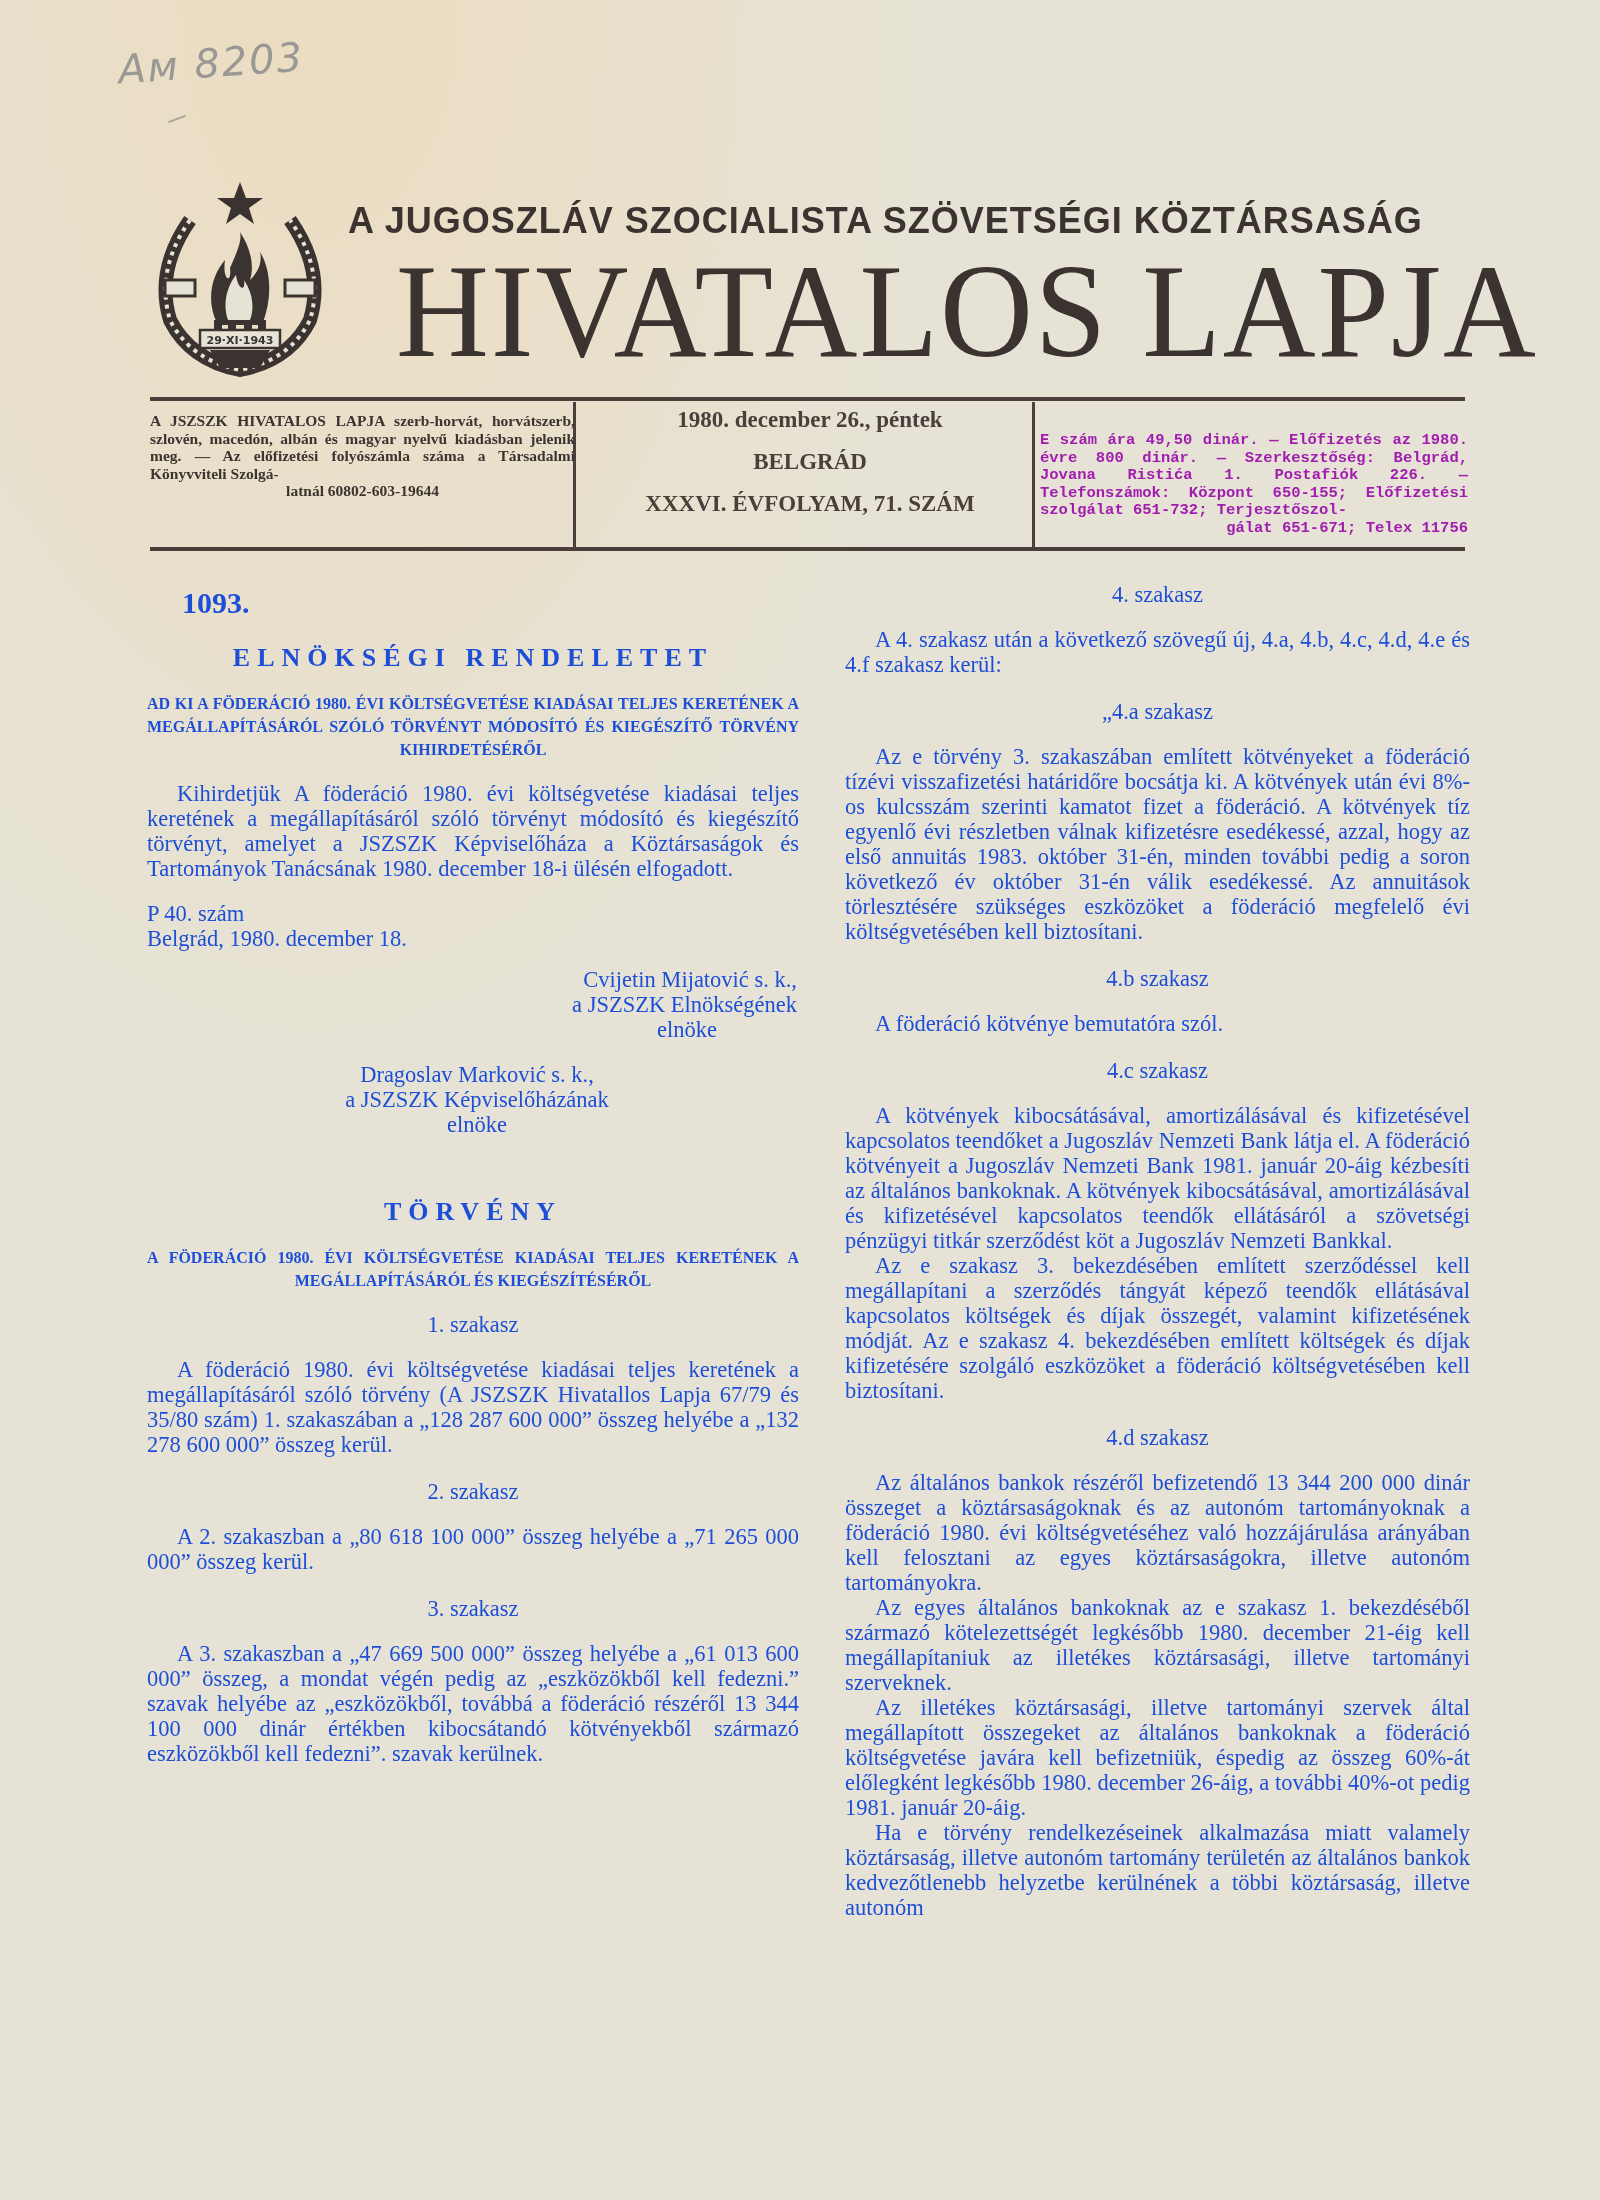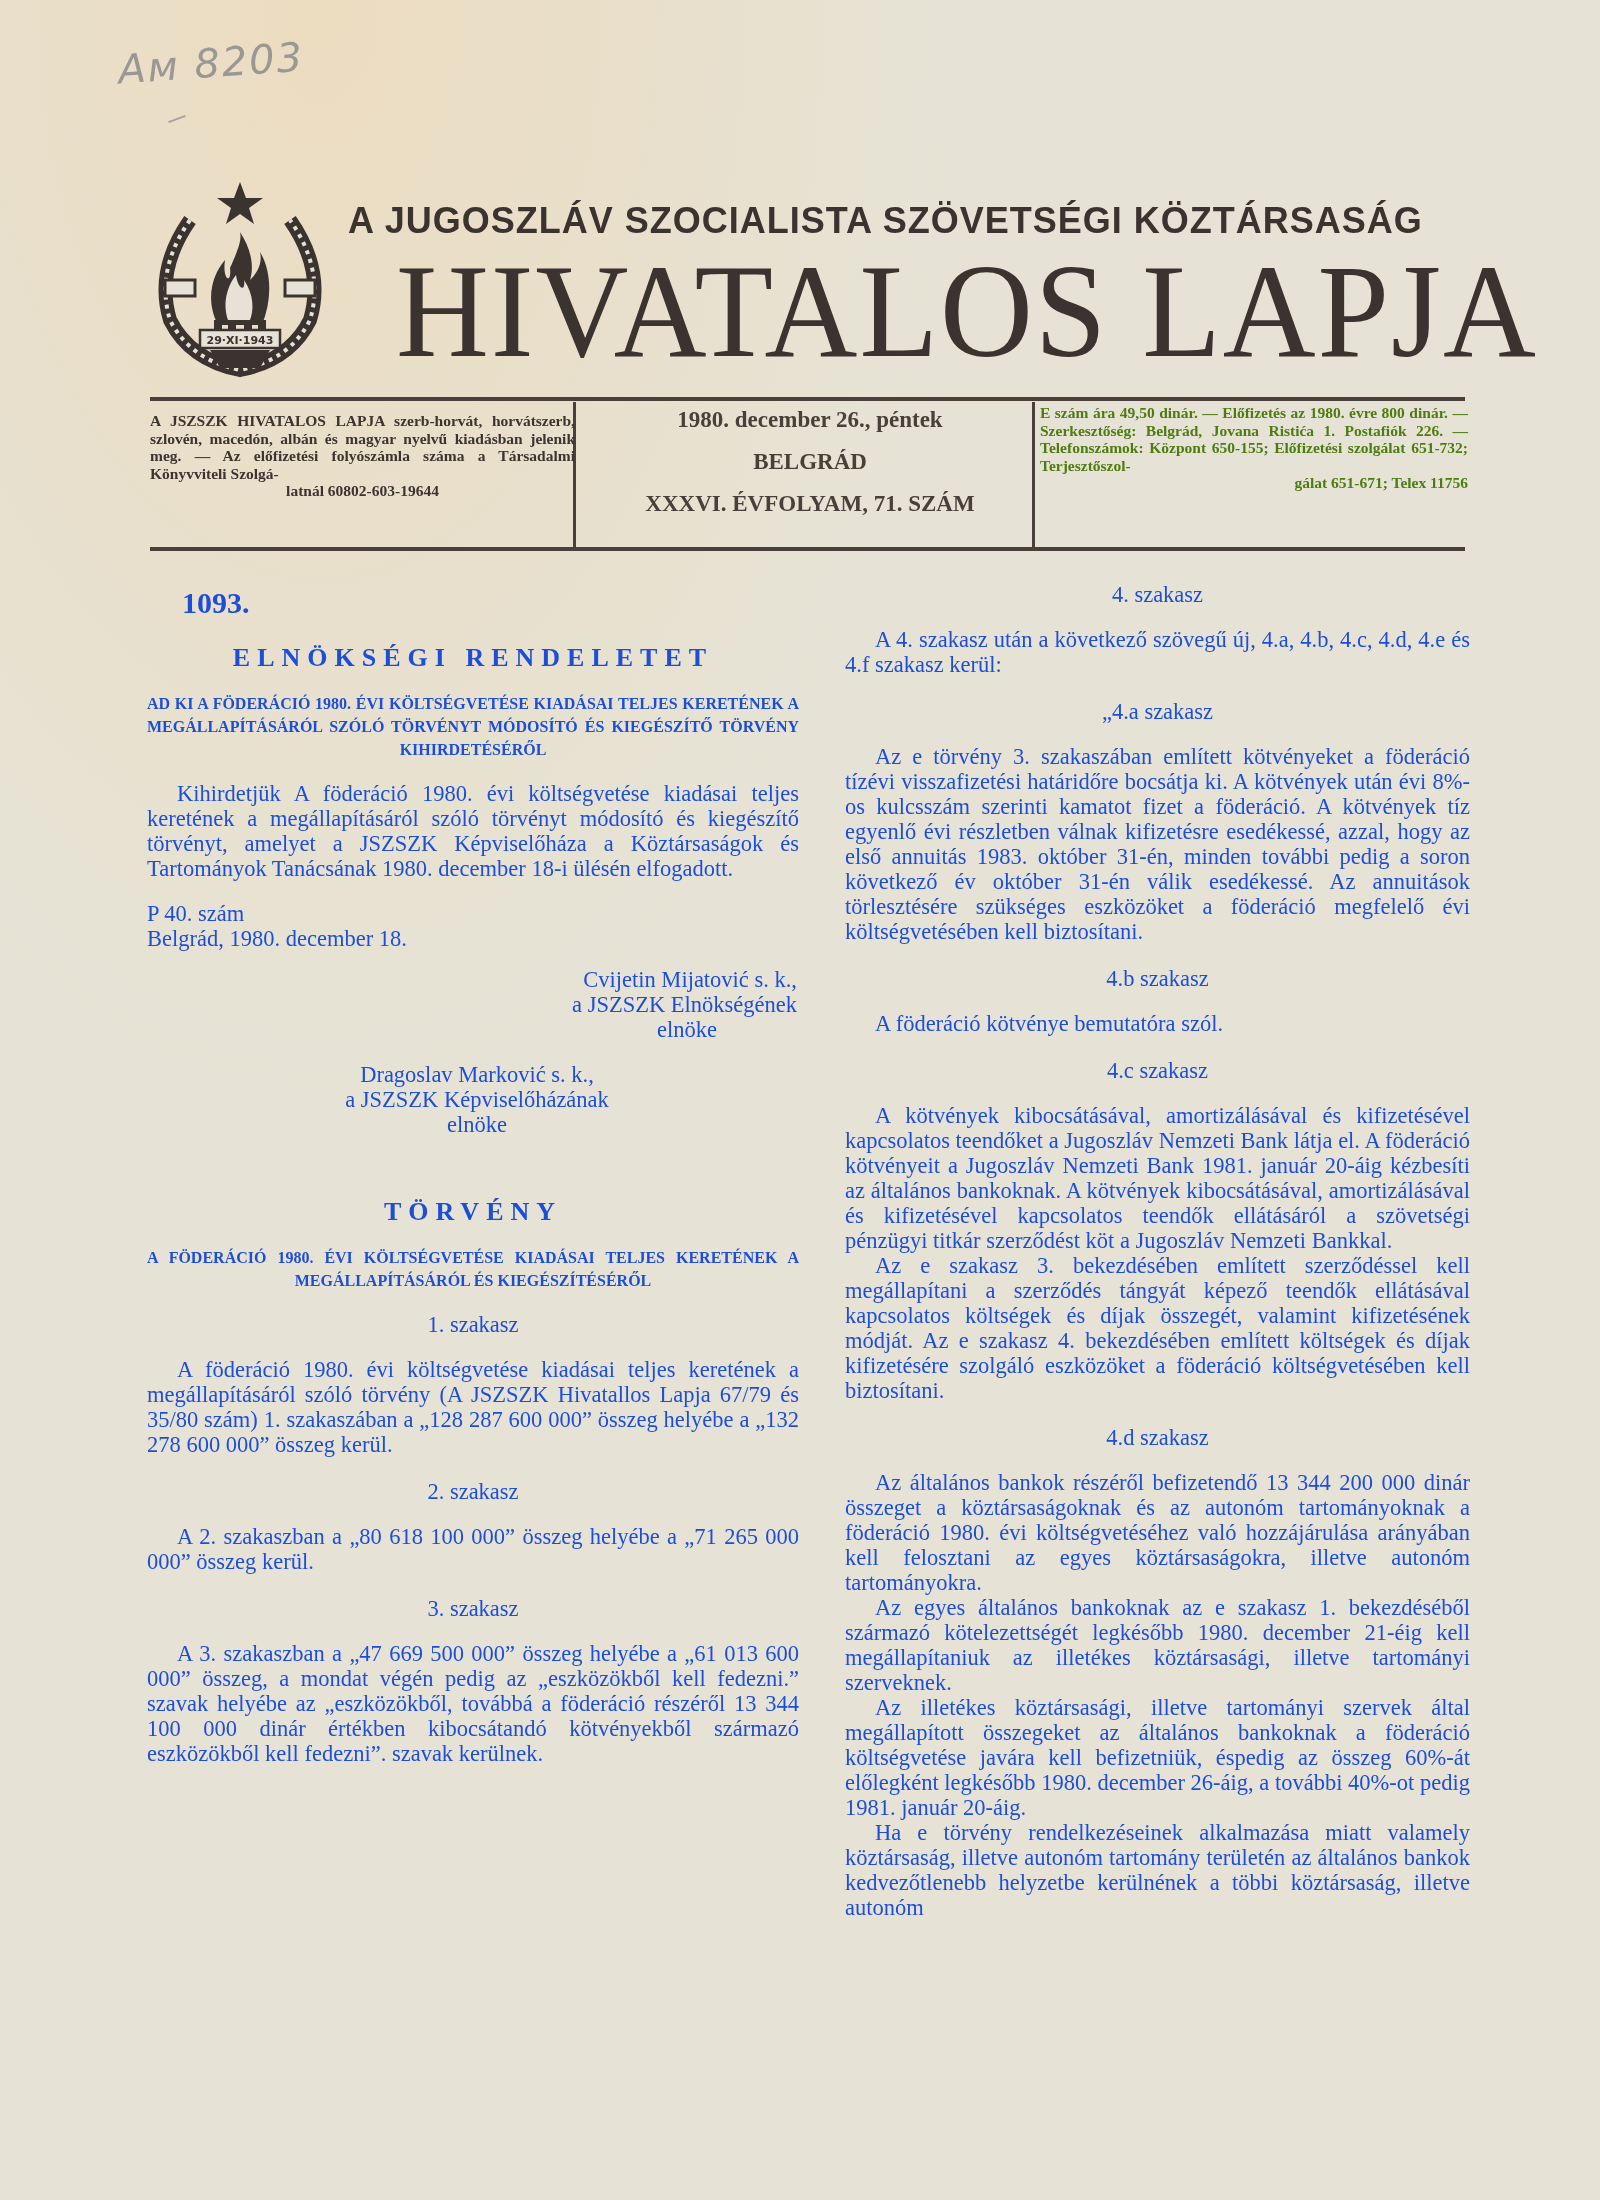--- a/index.html
+++ b/index.html
@@ -40,23 +40,23 @@
       font-family: "Liberation Serif", serif; font-weight: bold; font-size: 15.5px; line-height: 17.5px;
       text-align: justify; color: #3b3430;
     }
     .info-left .last { text-align: center; }
     .info-mid {
       position: absolute; left: 580px; top: 405px; width: 460px; text-align: center;
       font-family: "Liberation Serif", serif; font-weight: bold; color: #4a403b;
     }
     .info-mid div { font-size: 23px; line-height: 30px; margin-bottom: 12px; }
     .info-right {
-      position: absolute; left: 1040px; top: 404px; width: 428px;
-      font-family: Liberation Serif, serif; font-weight: bold; font-size: 15.5px; line-height: 17.5px;
-      text-align: justify; color: #4d7c0f;
+      position: absolute; left: 1040px; top: 432px; width: 428px;
+      font-family: Liberation Mono, monospace; font-weight: bold; font-size: 15.5px; line-height: 17.5px;
+      text-align: justify; color: #a21caf;
     }
 
     .col { position: absolute; width: 652px; font-size: 22.5px; line-height: 25px; color: #1d4ed8; }
     .col-left { left: 147px; top: 590px; }
     .col-right { left: 845px; top: 582px; width: 625px; }
     .p { text-align: justify; text-indent: 30px; margin: 0; }
     .c { text-align: right; margin: 0; }
     .law-num { font-weight: bold; font-size: 30px; margin: 0 0 28px 35px; }
     .spaced-title { font-weight: bold; font-size: 26px; letter-spacing: 7px; text-align: center; margin: 30px 0 22px 0; }
     .bold-head { font-weight: bold; font-size: 16px; line-height: 23px; text-align: justify; text-align-last: center; margin: 0 0 20px 0; }

